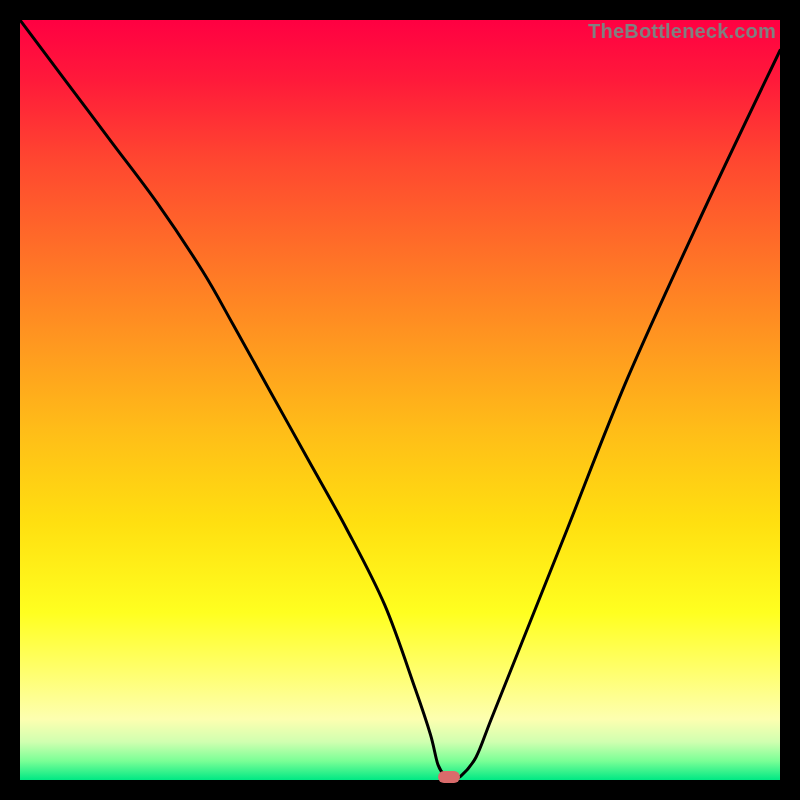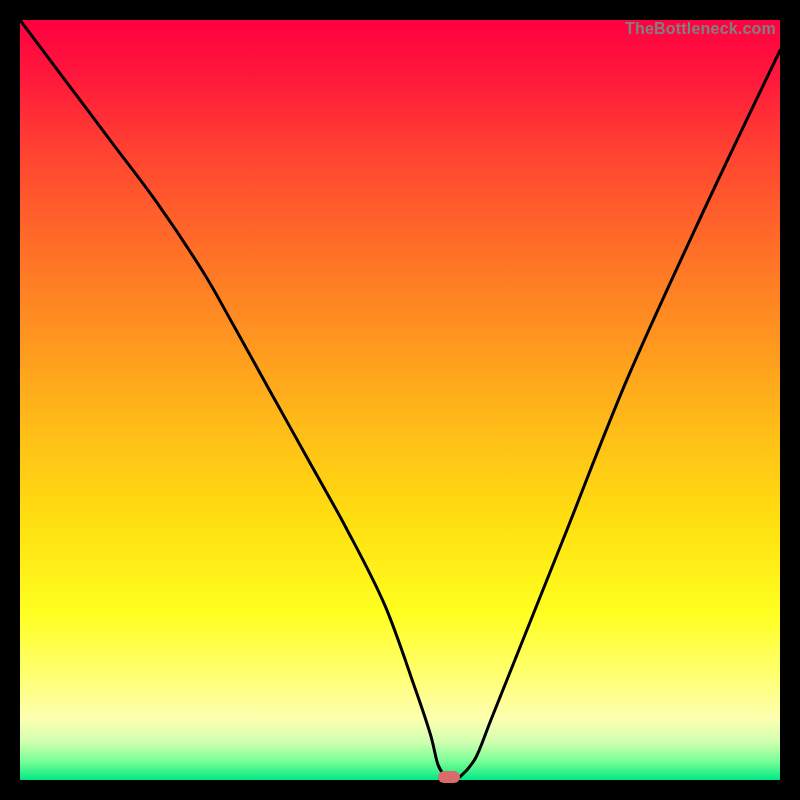--- a/index.html
+++ b/index.html
@@ -38,21 +38,21 @@
       #fdffb0 92%,
       #d0ffb0 95%,
       #7aff96 97.5%,
       #00e884 100%
     );
   }
   .watermark {
     position: absolute;
     top: 0px;
     right: 4px;
-    font-size: 16px;
+    font-size: 20px;
     font-weight: 600;
     color: #808080;
     letter-spacing: 0.2px;
   }
   svg.curve {
     position: absolute;
     left: 0;
     top: 0;
     width: 760px;
     height: 760px;

